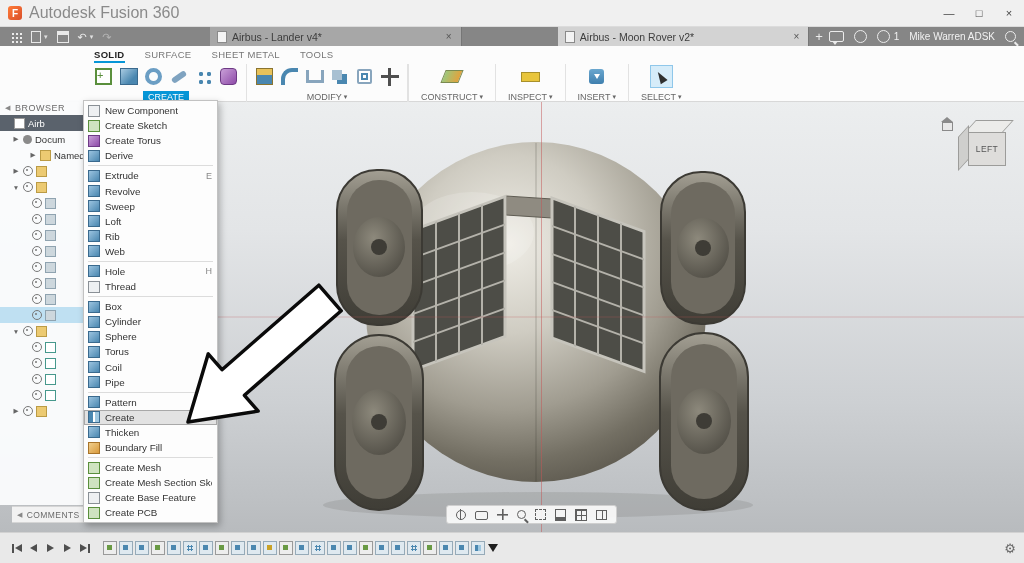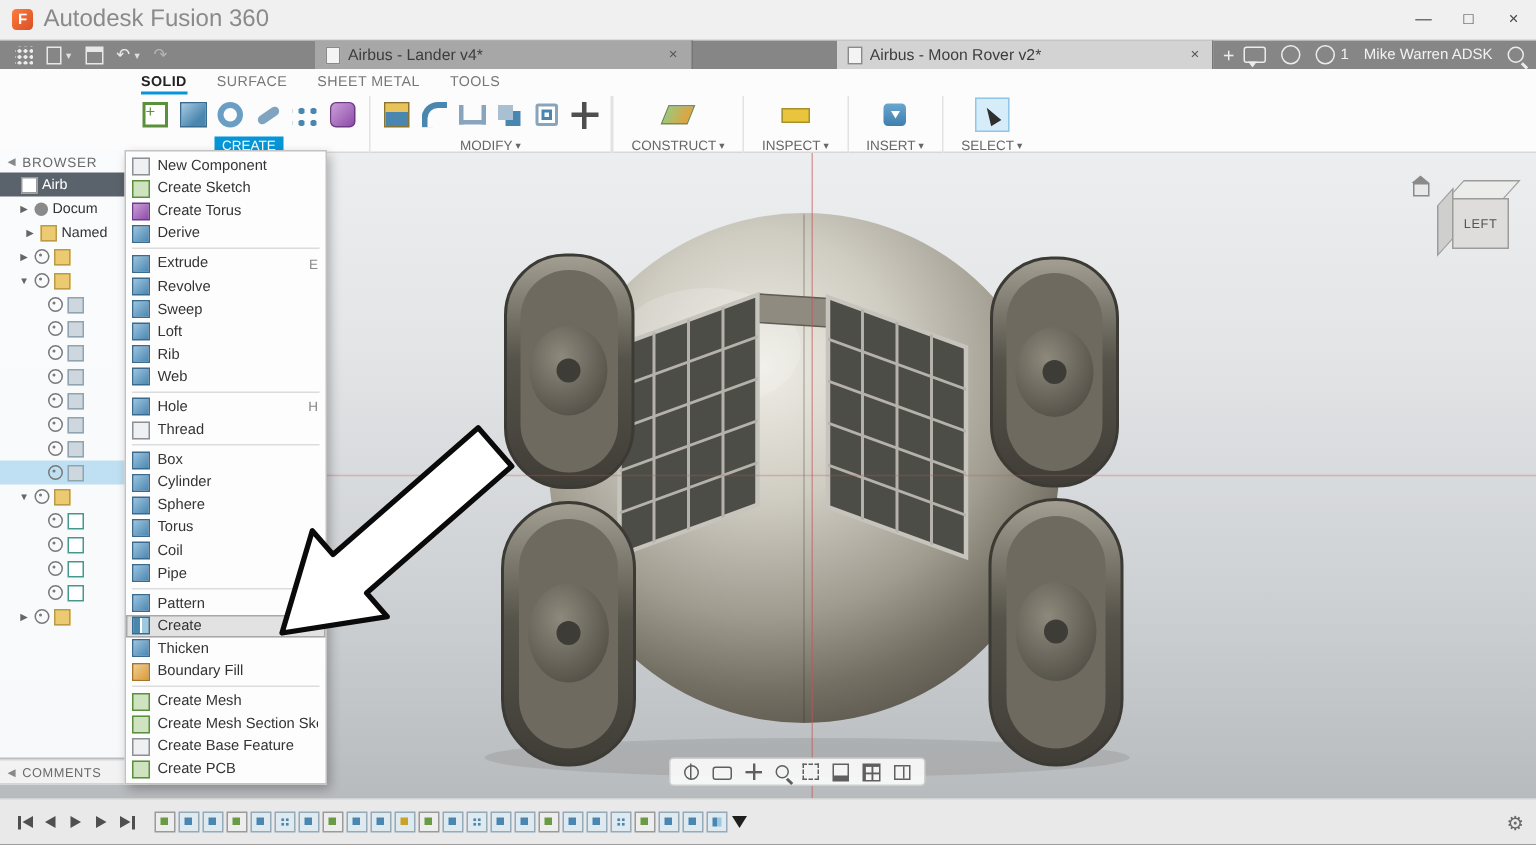--- a/index.html
+++ b/index.html
@@ -103,21 +103,21 @@
   .b-eye{width:8px;height:8px;border:1.2px solid #787878;border-radius:50%;position:relative;flex:none;}
   .b-eye::after{content:"";position:absolute;left:2px;top:2px;width:2.2px;height:2.2px;background:#787878;border-radius:50%;}
   .b-ico{width:9px;height:9px;flex:none;}
   .bi-doc{background:#fff;border:1px solid #9a9a9a;}
   .bi-gear{background:#8a8a8a;border-radius:50%;}
   .bi-folder{background:#ecca72;border:1px solid #bb9b45;}
   .bi-cube{background:#cdd7dd;border:1px solid #8fa3b0;}
   .bi-sketch{background:#fff;border:1px solid #46988c;}
   .b-lbl{white-space:nowrap;overflow:hidden;}
 
-  .comments{position:absolute;left:0;bottom:40px;width:92px;height:15px;background:#f2f2f2;border:1px solid #d5d5d5;border-left:none;display:flex;align-items:center;gap:4px;padding-left:5px;font-size:8.5px;color:#6a6a6a;letter-spacing:.4px;z-index:31;}
+  .comments{position:absolute;left:12px;bottom:40px;width:92px;height:15px;background:#f2f2f2;border:1px solid #d5d5d5;border-left:none;display:flex;align-items:center;gap:4px;padding-left:5px;font-size:8.5px;color:#6a6a6a;letter-spacing:.4px;z-index:31;}
 
   
   .menu{position:absolute;left:83px;top:100px;width:133px;background:#fdfdfd;border:1px solid #c2c2c2;box-shadow:2px 3px 7px rgba(0,0,0,.28);z-index:40;padding:2px 0;}
   .menu-item{display:flex;align-items:center;height:15.1px;padding:0 5px 0 4px;font-size:9.8px;color:#333;}
   .menu-item.hl{background:#e2e2e2;box-shadow:inset 0 0 0 1px #a8a8a8;}
   .mi-ico{width:10px;height:10px;margin-right:5px;flex:none;}
   .c-gray{background:#eef0f2;border:1px solid #8a9096;}
   .c-blue{background:linear-gradient(135deg,#9cc4e0,#4a87b0);border:1px solid #3a6a8e;}
   .c-green{background:#cfe3c0;border:1px solid #5a8f3c;}
   .c-purple{background:linear-gradient(135deg,#c9a0d8,#8e4ba8);border:1px solid #6e3a85;}
@@ -406,21 +406,21 @@
         <div class="b-row root" style="padding-left: 3px;">
           <span class="b-exp"></span>
           <span class="b-ico bi-doc"></span>
           <span class="b-lbl">Airb</span>
         </div>
         <div class="b-row" style="padding-left: 12px;">
           <span class="b-exp">▶</span>
           <span class="b-ico bi-gear"></span>
           <span class="b-lbl">Docum</span>
         </div>
-        <div class="b-row" style="padding-left: 16px;">
+        <div class="b-row" style="padding-left: 29px;">
           <span class="b-exp">▶</span>
           <span class="b-ico bi-folder"></span>
           <span class="b-lbl">Named</span>
         </div>
         <div class="b-row" style="padding-left: 12px;">
           <span class="b-exp">▶</span>
           <span class="b-eye"></span>
           <span class="b-ico bi-folder"></span>
           <span class="b-lbl"></span>
         </div>

